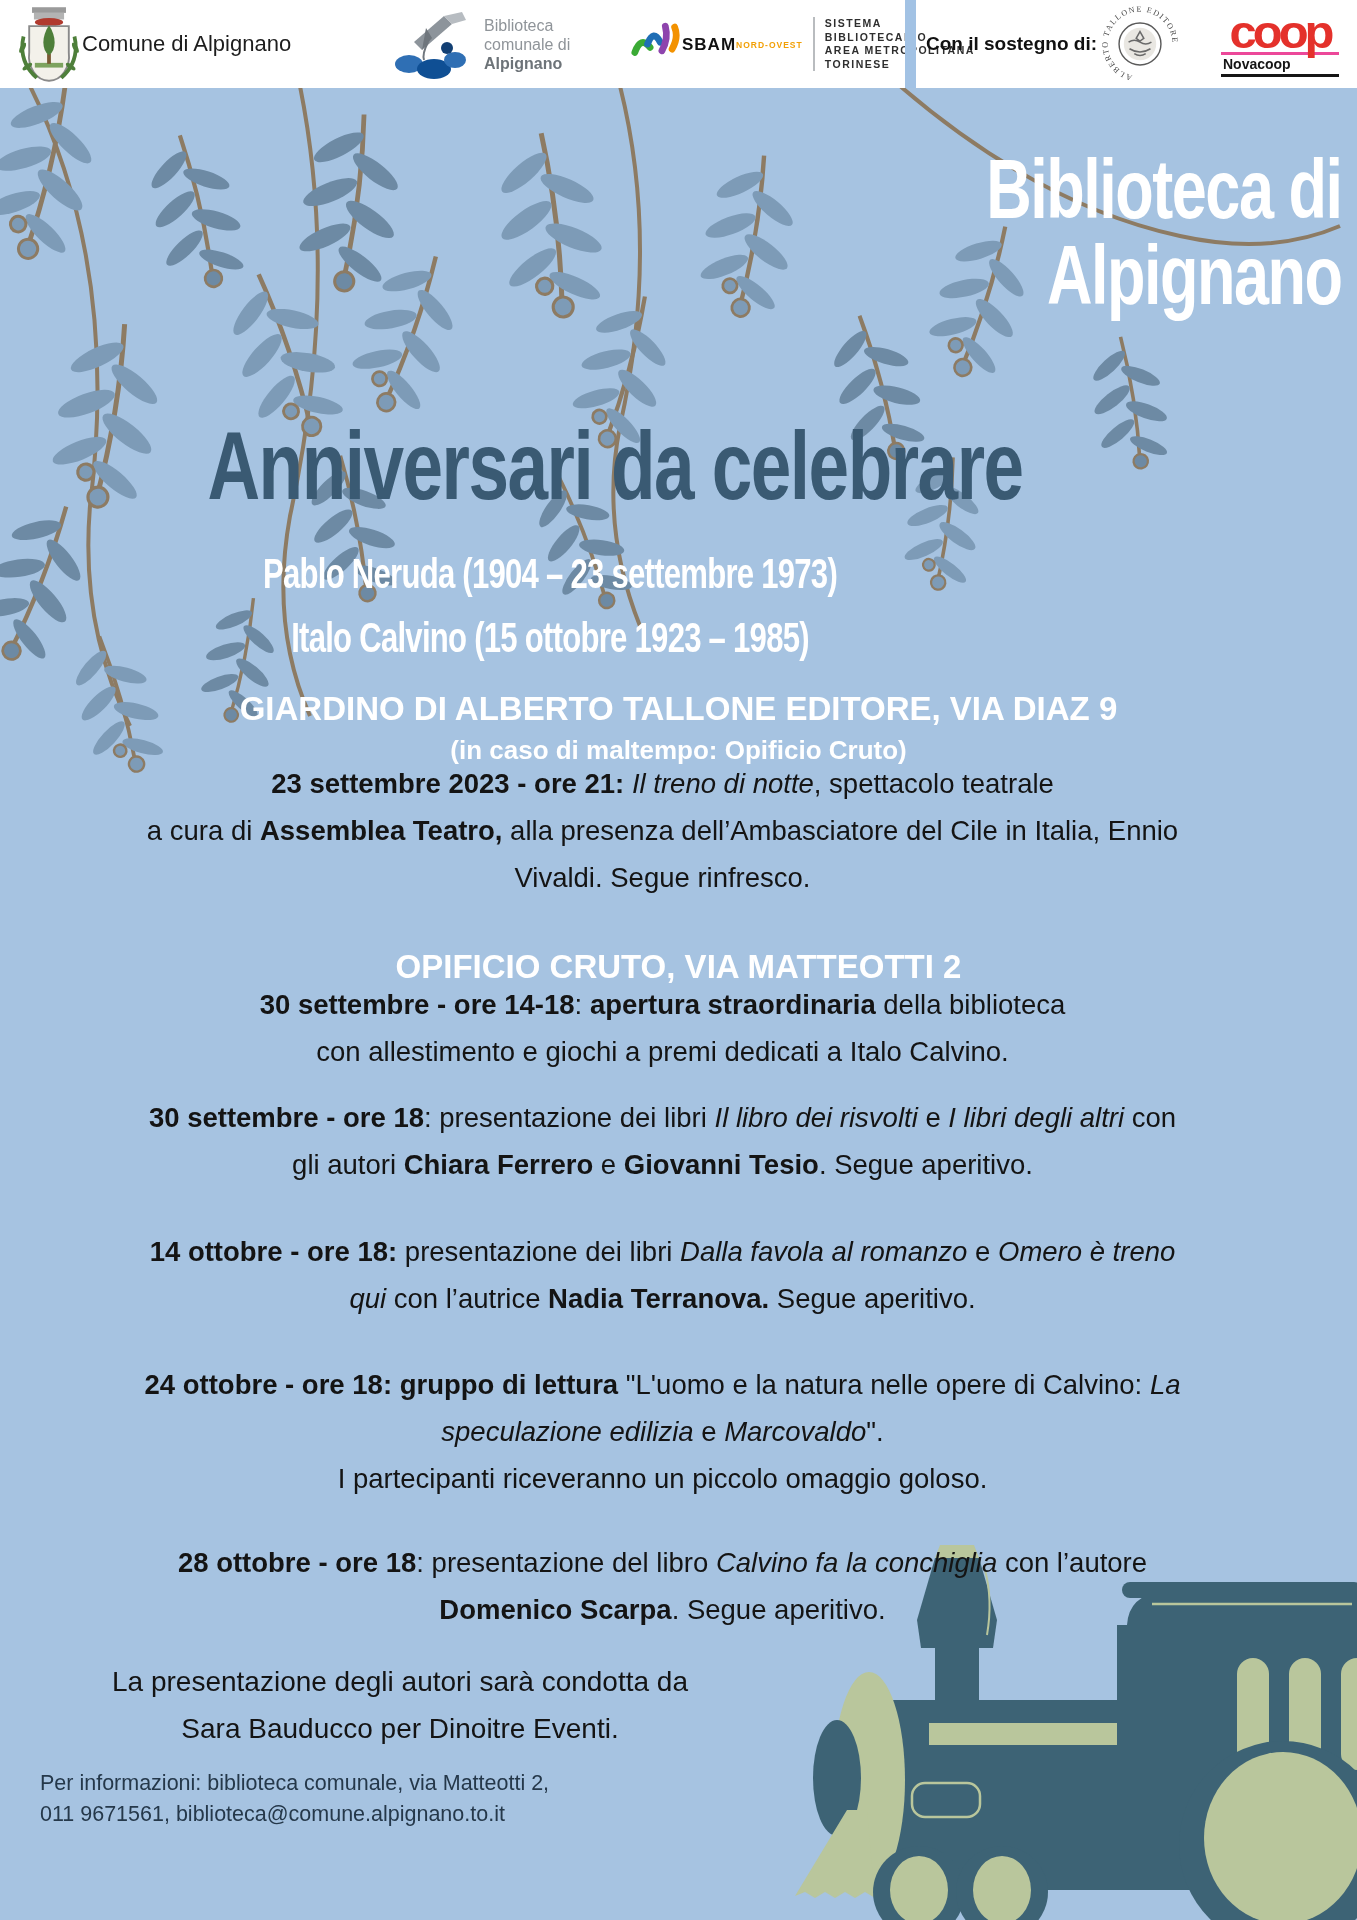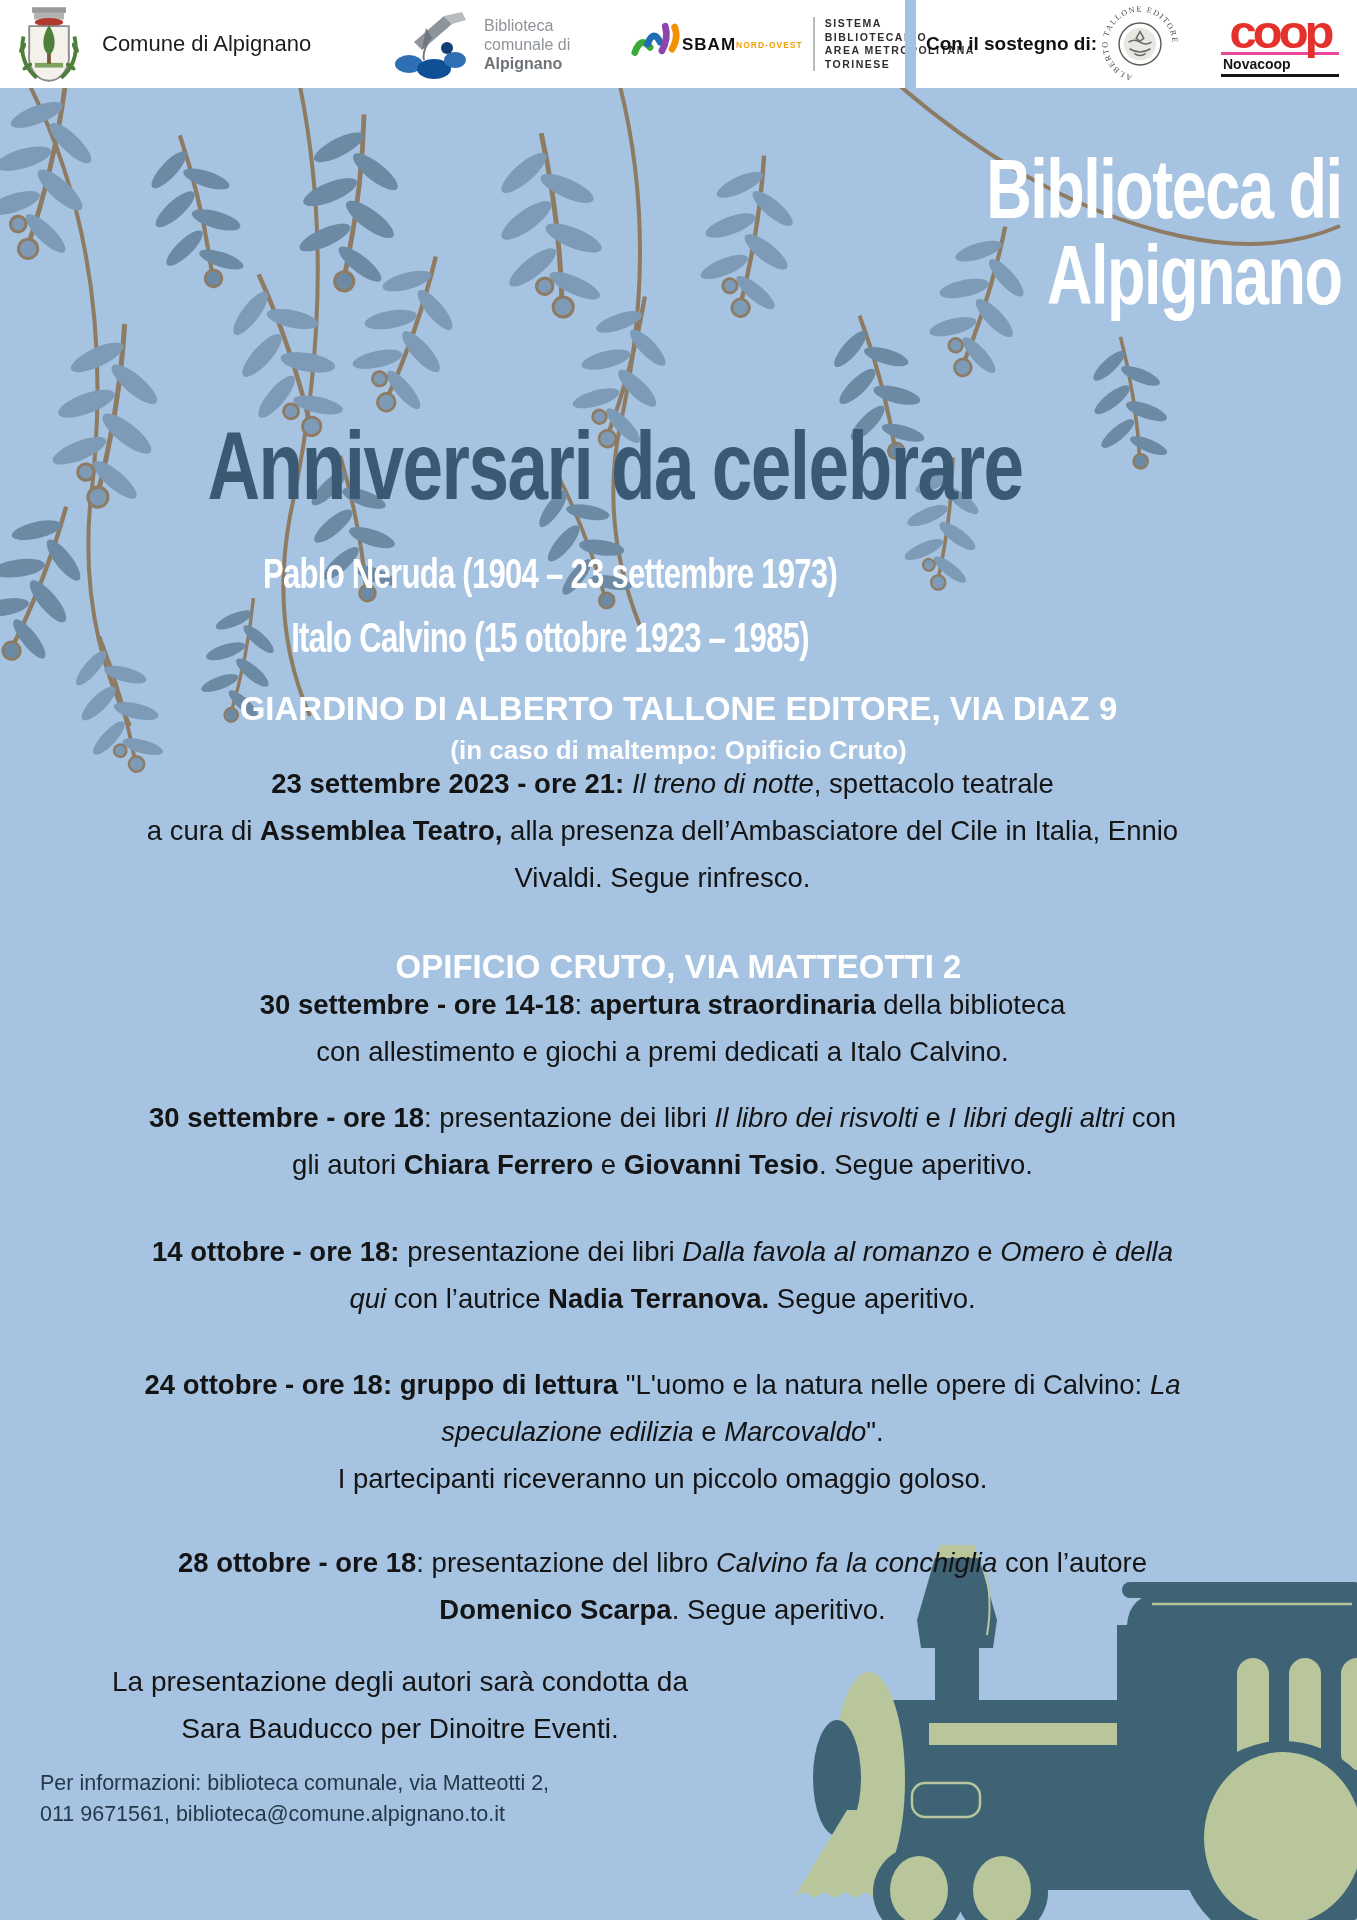--- a/index.html
+++ b/index.html
@@ -1,21 +1,21 @@
 <!DOCTYPE html>
 <html><head>
 <meta charset="utf-8">
 <style>
   html,body{margin:0;padding:0;background:#666;}
   .poster{position:relative;width:1357px;height:1920px;overflow:hidden;
     background:#a6c3e1;font-family:"Liberation Sans",sans-serif;}
   
   .header{position:absolute;top:0;left:0;width:1357px;height:88px;background:#ffffff;z-index:30;}
   .hitem{position:absolute;top:0;height:88px;display:flex;align-items:center;}
-  .comune{left:16px;gap:20px;}
+  .comune{left:16px;gap:0;}
   .comune-name{font-size:22px;color:#1d1d1d;}
   .biblio{left:392px;gap:10px;}
   .biblio-text{font-size:16px;line-height:19px;color:#8f9499;}
   .biblio-text .bold{font-weight:700;color:#6d7378;}
   .sbam{left:630px;gap:10px;}
   .sbam-left{display:flex;align-items:center;}
   .sbam-word{font-weight:700;font-size:17px;color:#111;letter-spacing:1px;line-height:17px;}
   .sbam-area{font-weight:700;font-size:8.5px;color:#f2a007;letter-spacing:1px;margin-top:2px;}
   .sbam-sep{width:2px;height:54px;background:#b9bcbf;}
   .sbam-system{font-weight:700;font-size:10.5px;line-height:13.5px;letter-spacing:1.5px;color:#2e2e2e;}
@@ -234,20 +234,20 @@
   <div class="txt sub sub1">Pablo Neruda (1904 – 23 settembre 1973)</div>
   <div class="txt sub sub2">Italo Calvino (15 ottobre 1923 – 1985)</div>
 
   <div class="txt center venue-title v1">GIARDINO DI ALBERTO TALLONE EDITORE, VIA DIAZ 9</div>
   <div class="txt center v1note">(in caso di maltempo: Opificio Cruto)</div>
   <div class="txt center event e1"><span class="b">23 settembre 2023 - ore 21: </span><span class="i">Il treno di notte</span><span>, spettacolo teatrale</span><br><span>a cura di </span><span class="b">Assemblea Teatro,</span><span> alla presenza dell’Ambasciatore del Cile in Italia, Ennio</span><br><span>Vivaldi. Segue rinfresco.</span></div>
 
   <div class="txt center venue-title v2">OPIFICIO CRUTO, VIA MATTEOTTI 2</div>
   <div class="txt center event e2"><span class="b">30 settembre - ore 14-18</span><span>: </span><span class="b">apertura straordinaria</span><span> della biblioteca</span><br><span>con allestimento e giochi a premi dedicati a Italo Calvino.</span></div>
   <div class="txt center event e3"><span class="b">30 settembre - ore 18</span><span>: presentazione dei libri </span><span class="i">Il libro dei risvolti</span><span> e </span><span class="i">I libri degli altri</span><span> con</span><br><span>gli autori </span><span class="b">Chiara Ferrero</span><span> e </span><span class="b">Giovanni Tesio</span><span>. Segue aperitivo.</span></div>
-  <div class="txt center event e4"><span class="b">14 ottobre - ore 18:</span><span> presentazione dei libri </span><span class="i">Dalla favola al romanzo</span><span> e </span><span class="i">Omero è della</span><br><span class="i">qui</span><span> con l’autrice </span><span class="b">Nadia Terranova.</span><span> Segue aperitivo.</span></div>
+  <div class="txt center event e4"><span class="b">14 ottobre - ore 18:</span><span> presentazione dei libri </span><span class="i">Dalla favola al romanzo</span><span> e </span><span class="i">Omero è treno</span><br><span class="i">qui</span><span> con l’autrice </span><span class="b">Nadia Terranova.</span><span> Segue aperitivo.</span></div>
   <div class="txt center event e5"><span class="b">24 ottobre - ore 18: gruppo di lettura</span><span> "L'uomo e la natura nelle opere di Calvino: </span><span class="i">La</span><br><span class="i">speculazione edilizia</span><span> e </span><span class="i">Marcovaldo</span><span>".</span><br><span>I partecipanti riceveranno un piccolo omaggio goloso.</span></div>
   <div class="txt center event e6"><span class="b">28 ottobre - ore 18</span><span>: presentazione del libro </span><span class="i">Calvino fa la conchiglia</span><span> con l’autore</span><br><span class="b">Domenico Scarpa</span><span>. Segue aperitivo.</span></div>
 
   <div class="txt closing"><span>La presentazione degli autori sarà condotta da</span><br><span>Sara Bauducco per Dinoitre Eventi.</span></div>
   <div class="txt info"><span>Per informazioni: biblioteca comunale, via Matteotti 2,</span><br><span>011 9671561, biblioteca@comune.alpignano.to.it</span></div>
 
 </div>
 
 </body></html>

